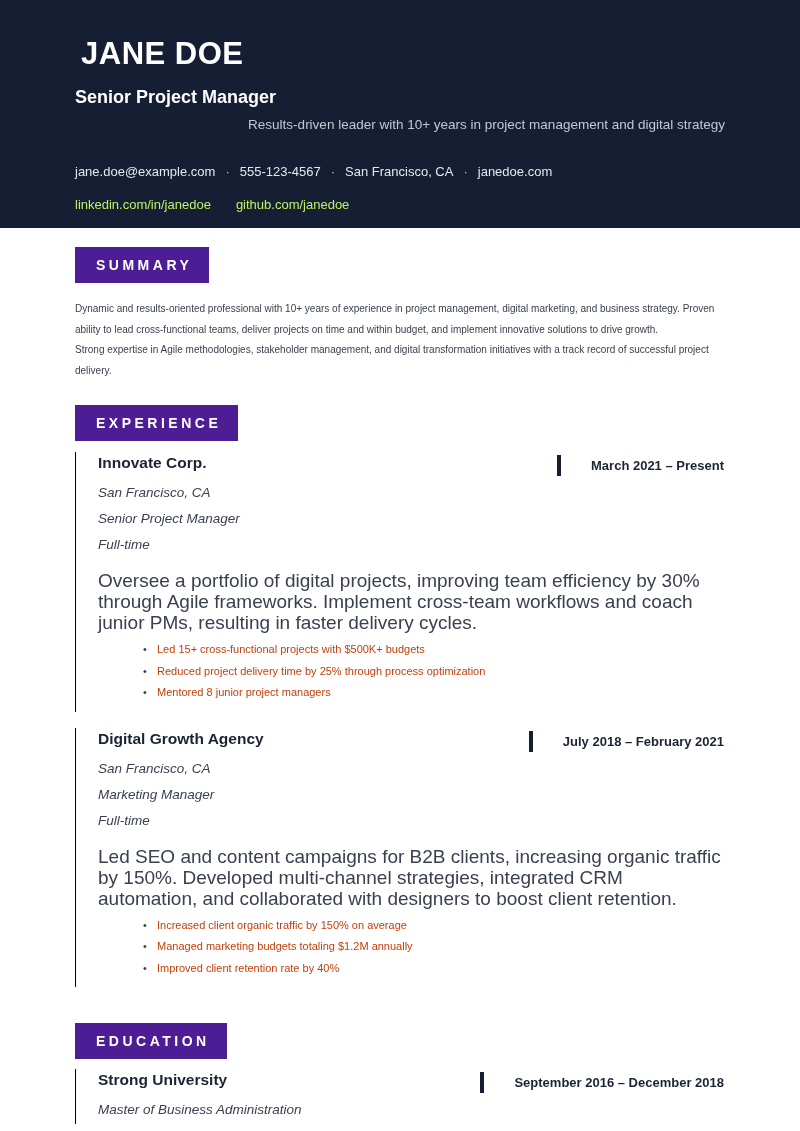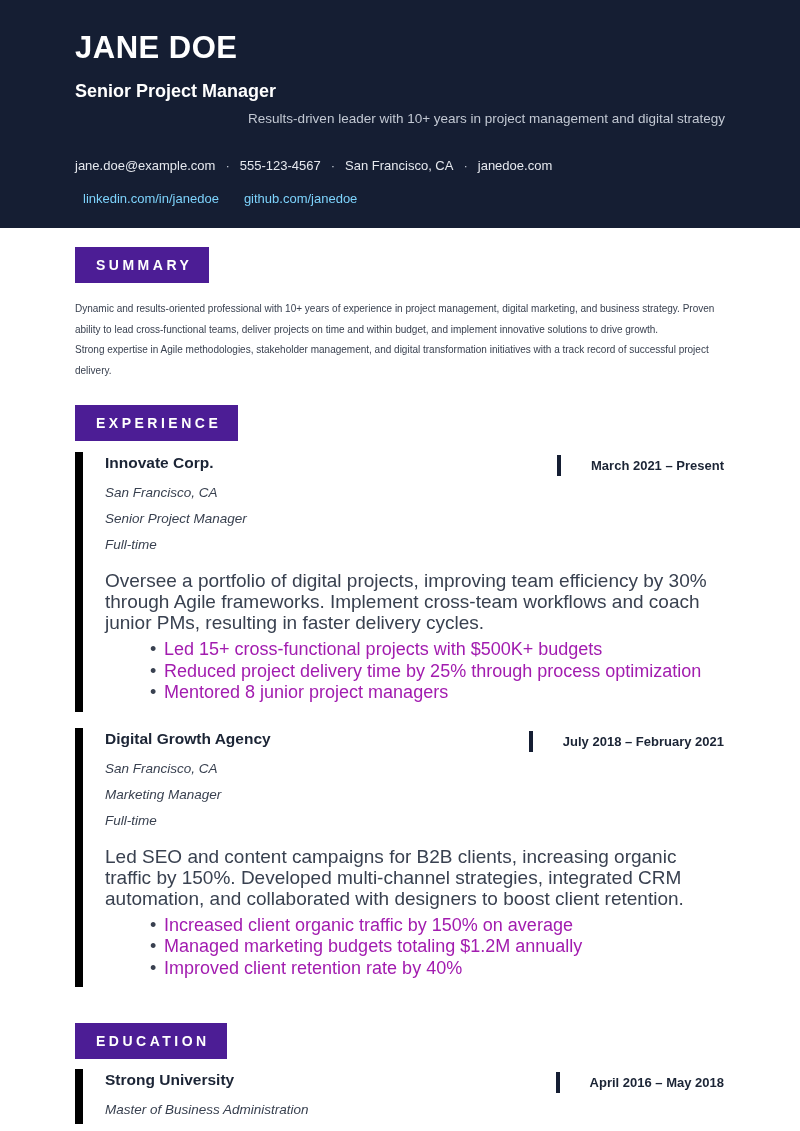--- a/index.html
+++ b/index.html
@@ -11,36 +11,36 @@
   }
   .page { width: 800px; min-height: 1131px; background: #ffffff; }
 
   
   .hdr {
     background: #151e33;
     height: 228px;
     padding: 30px 75px 0 75px;
   }
   .hdr h1 {
-    margin: 0; color: #ffffff;
+    margin: 6px; color: #ffffff;
     font-size: 31px; font-weight: 700; letter-spacing: 0.5px;
   }
   .hdr h2 {
     margin: 15px 0 0; color: #ffffff;
     font-size: 18px; font-weight: 700;
   }
   .hdr .tagline {
     margin: 9px 0 0; color: #c2c8d3;
     font-size: 13.5px; font-weight: 400; text-align: right;
   }
   .hdr .contact {
     margin: 32px 0 0; color: #e5e8ee; font-size: 13px;
   }
   .hdr .contact .sep { margin: 0 10px; color: #c2c8d3; }
-  .hdr .links { margin: 18px 8px 0; color: #7dd3fc; font-size: 13px; }
+  .hdr .links { margin: 18px 0 0; color: #bef264; font-size: 13px; }
   .hdr .links .gap { margin-left: 25px; }
 
   
   main { padding: 19px 76px 40px 75px; }
 
   .badge {
     display: inline-block;
     background: #4c1d95; color: #ffffff;
     font-size: 14px; font-weight: 700; letter-spacing: 3.5px;
     padding: 10px 17px 10px 21px;
@@ -48,21 +48,21 @@
 
   .para {
     margin: 0; font-size: 10px; line-height: 20.5px; color: #394150;
   }
   .para.first { margin-top: 16px; }
 
   .section-exp .badge { margin-top: 24px; }
   .section-edu .badge { margin-top: 36px; }
 
   .entry {
-    border-left: 8px solid #000000;
+    border-left: 1px solid #000000;
     padding: 2px 0 8px 22px;
     margin-top: 11px;
   }
   .entry.second { margin-top: 16px; }
   .entry.edu { margin-top: 10px; padding-bottom: 6px; }
 
   .row { display: flex; justify-content: space-between; align-items: flex-start; }
   .entry h3 {
     margin: 0; color: #1b2435;
     font-size: 15.5px; font-weight: 700;
@@ -78,21 +78,21 @@
     margin: 9px 0 0; font-style: italic;
     font-size: 13.5px; color: #394150; line-height: 17px;
   }
   .entry .it.first { margin-top: 8px; }
 
   .desc { margin: 17px 0 0; font-size: 19px; line-height: 21px; color: #394150; }
 
   ul.achv { margin: 6px 0 0; padding: 0 0 0 45px; list-style: none; }
   ul.achv li {
     position: relative; padding-left: 14px;
-    font-size: 18px; line-height: 21.5px; color: #a21caf;
+    font-size: 11px; line-height: 21.5px; color: #c2410c;
   }
   ul.achv li::before {
     content: "\2022"; position: absolute; left: 0; color: #394150;
   }
 </style>
 </head>
 <body>
 
 <div class="page">
 
@@ -159,21 +159,21 @@
     </section>
 
     <section class="section-edu">
       <div class="badge">EDUCATION</div>
 
       <article class="entry edu">
         <div class="row">
           <h3>Strong University</h3>
           <div class="date">
             <span class="dbar"></span>
-            <span class="dtext">April 2016 – May 2018</span>
+            <span class="dtext">September 2016 – December 2018</span>
           </div>
         </div>
         <p class="it first">Master of Business Administration</p>
       </article>
     </section>
 
   </main>
 </div>
 
 </body></html>

